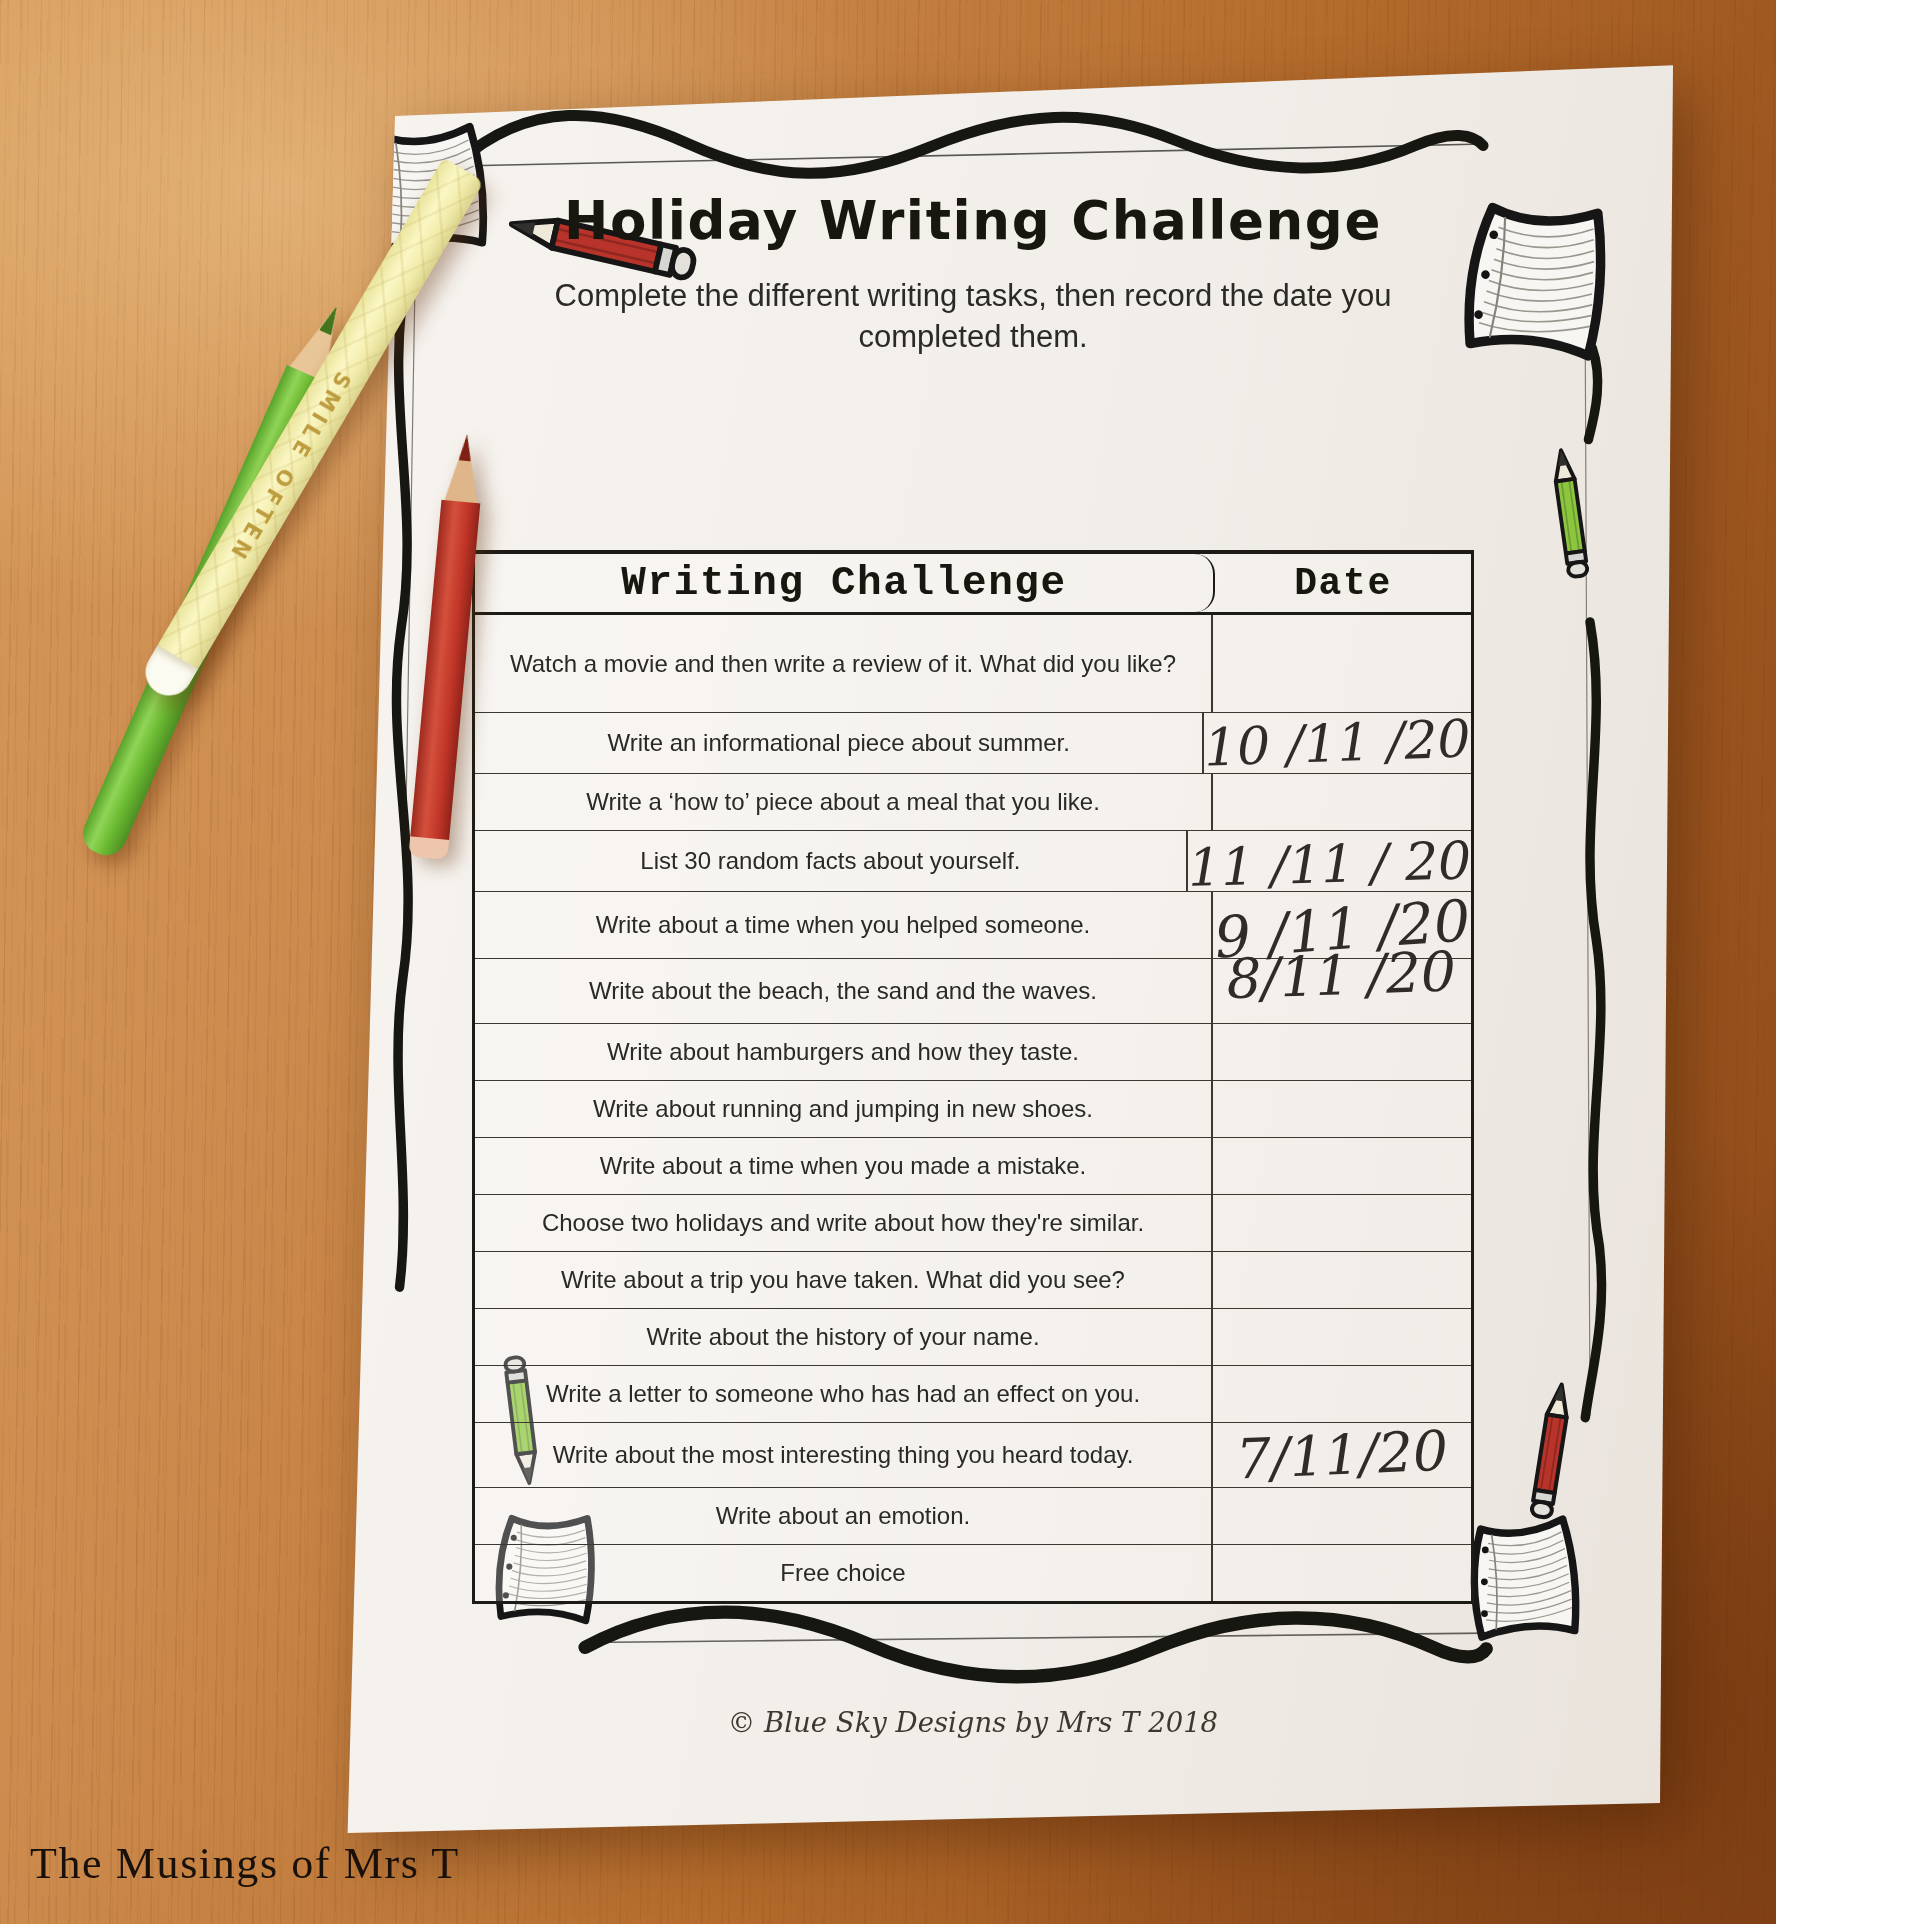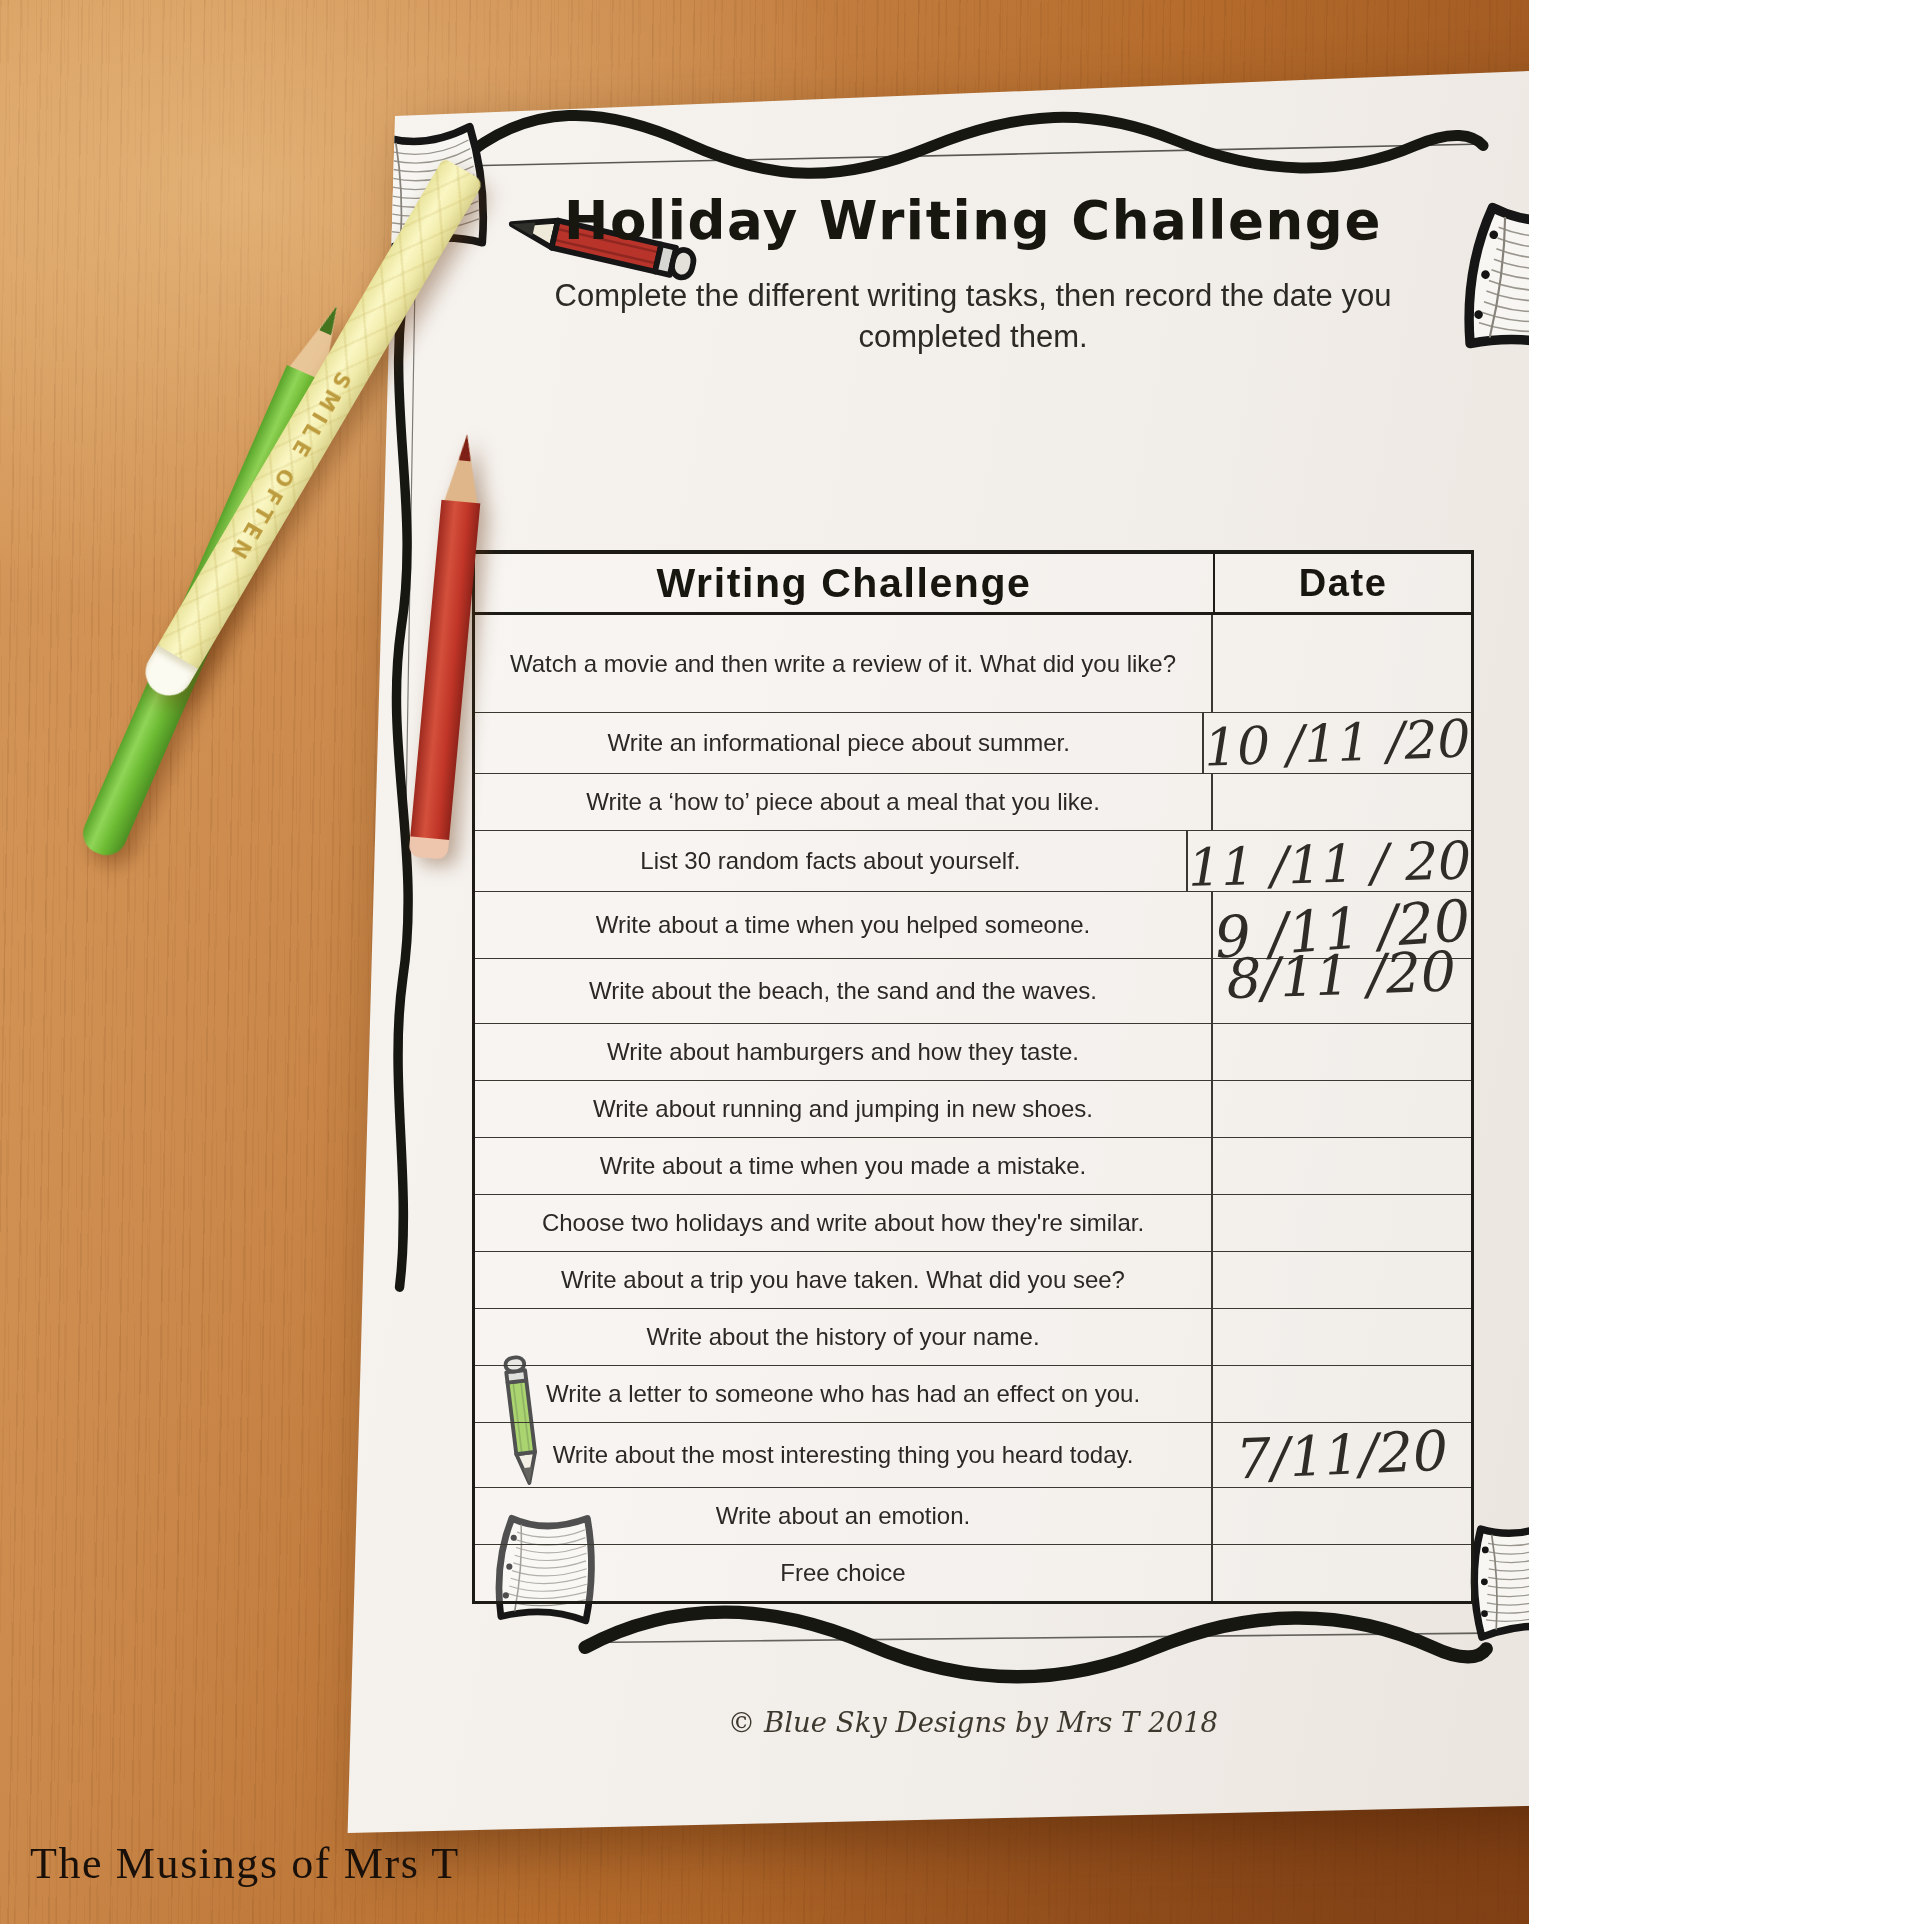--- a/index.html
+++ b/index.html
@@ -1,38 +1,38 @@
 <!DOCTYPE html>
 <html style="font-size:12.6px"><head>
 <meta charset="utf-8">
 <style>
   html,body{margin:0;padding:0;}
   body{width:1925px;height:1925px;font-family:"Liberation Sans",sans-serif;}
-  .stage{position:relative;width:1529px;height:1925px;overflow:hidden;
+  .stage{position:relative;width:1776px;height:1925px;overflow:hidden;
     background:
       radial-gradient(1022px 708px at 16% 10%, rgba(255,226,170,.38), transparent 62%),
       radial-gradient(1101px 865px at 92% 88%, rgba(70,25,0,.30), transparent 65%),
       repeating-linear-gradient(91deg, rgba(101,51,14,.10) 0 1.6px, transparent 1.6px 7px, rgba(120,62,18,.07) 7px 8.6px, transparent 8.6px 20.4px),
       repeating-linear-gradient(89.4deg, rgba(140,80,30,.09) 0 0.8px, transparent 0.8px 14px),
       linear-gradient(108deg,#d69a5c 0%,#cd8c4e 25%,#b56c2c 55%,#9e5720 76%,#8c4818 100%);}
   
   .paper-wrap{position:absolute;left:0;top:0;filter:drop-shadow(17.3px 22px 30px rgba(70,30,4,.45));z-index:1;}
   .paper{position:absolute;left:346px;top:59px;width:1329px;height:1777px;
     clip-path:polygon(49px 57px,1327px 6.3px,1314px 1744px,1.6px 1774px);
     background:linear-gradient(100deg,#f7f4f0 0%,#f1ede8 55%,#e9e3dc 100%);}
   .content{position:absolute;left:126px;top:0;width:1002px;height:100%;}
   .title{position:absolute;top:131px;width:100%;text-align:center;
     font-family:"DejaVu Sans",sans-serif;font-weight:bold;font-size:53px;letter-spacing:1.6px;color:#17160f;}
   .instructions{position:absolute;top:217px;width:100%;text-align:center;
     font-size:31px;line-height:1.32;color:#2c2a25;}
   
   .table{position:absolute;top:491px;left:0;right:0;border:3.1px solid #1c1b15;border-top-width:4.7px;background:rgba(255,255,255,.25);}
   .thead{display:flex;border-bottom:3.9px solid #1c1b15;}
   .th{display:flex;align-items:center;justify-content:center;
-    font-family:Liberation Sans, sans-serif;font-weight:bold;color:#17160f;}
+    font-family:Liberation Mono, monospace;font-weight:bold;color:#17160f;border-radius:20px;}
   .th.ch{width:74.1%;border-right:2.4px solid #1c1b15;font-size:41px;letter-spacing:1.6px;min-height:58px;}
   .th.dt{flex:1;font-size:38px;letter-spacing:1.6px;}
   .row{display:flex;border-top:1.6px solid #3a3831;}
   .row:first-child{border-top:none;}
   .cell{display:flex;align-items:center;justify-content:center;text-align:center;}
   .cell.ch{width:74.1%;border-right:2px solid #3a3831;min-height:56px;
     font-size:24px;line-height:1.38;color:#2b2925;padding:5px 27px;box-sizing:border-box;}
   .r0 .cell.ch{min-height:97px;}
   .cell.dt{flex:1;overflow:visible;}
   .hw{font-family:"DejaVu Serif",serif;font-style:italic;font-size:52px;color:#2f2c28;white-space:nowrap;display:inline-block;}

